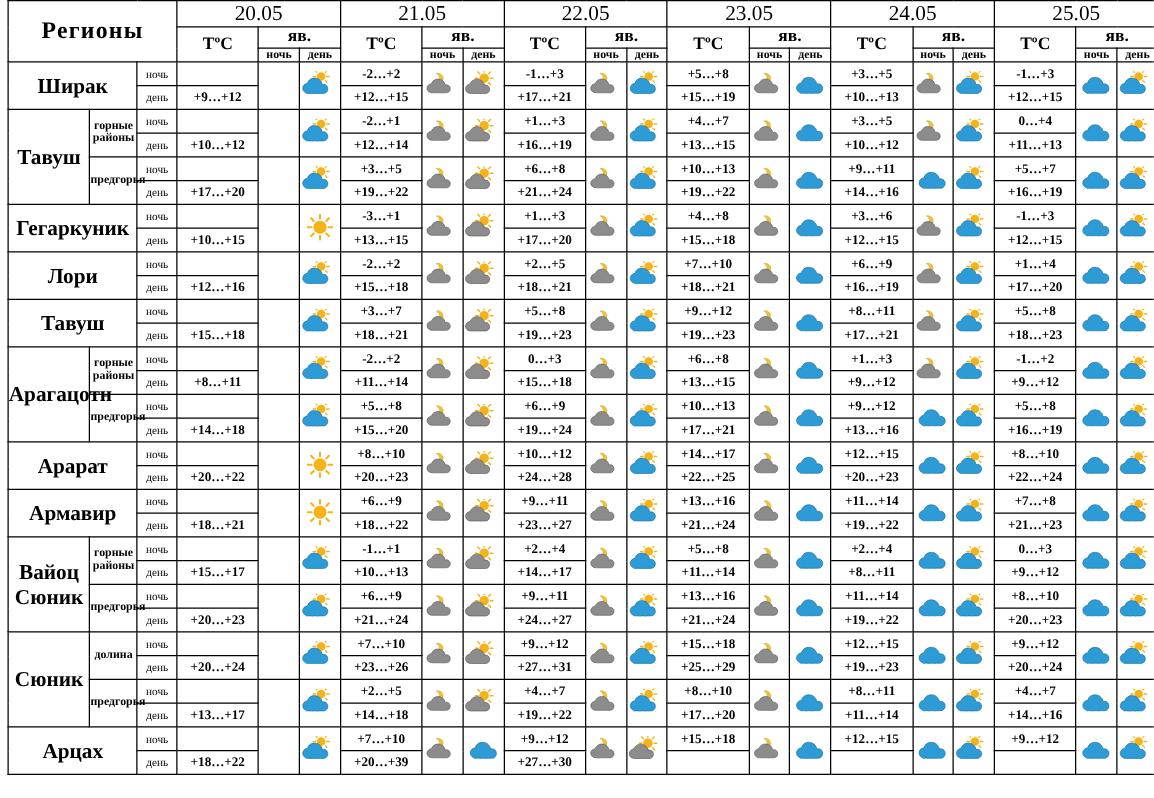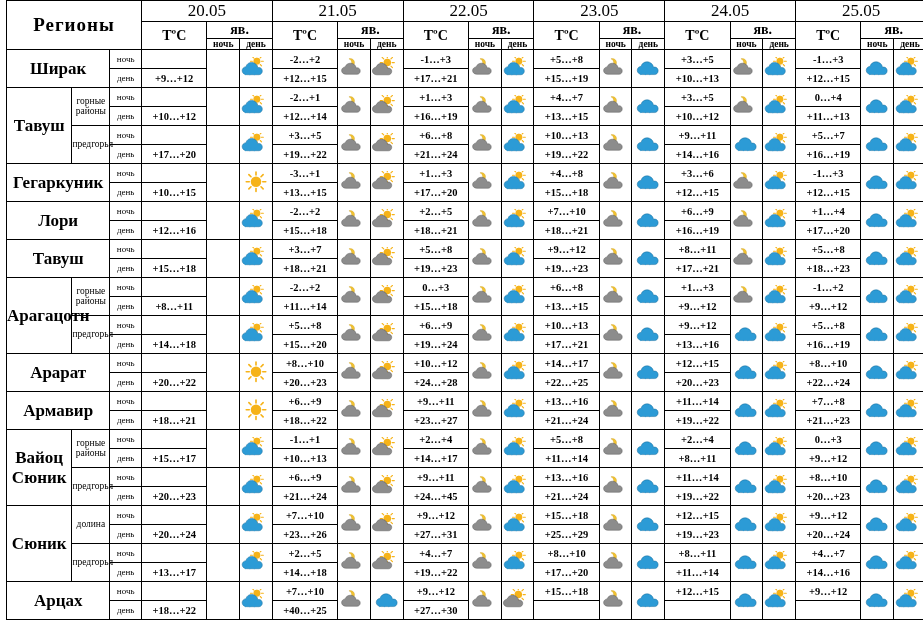--- a/index.html
+++ b/index.html
@@ -5,21 +5,21 @@
   html,body{margin:0;padding:0;background:#fff;}
   body{font-family:"Liberation Serif", serif;}
   #sheet{width:923px;height:638px;position:relative;overflow:hidden;padding-left:6px;}
   table.wx{border-collapse:collapse;width:921px;table-layout:fixed;}
   table.wx td, table.wx th{border:1px solid #000;padding:0;margin:0;text-align:center;vertical-align:middle;}
   .hdr-date{font-size:17px;font-weight:normal;font-family:"Liberation Serif",serif;}
   .hdr-regions{font-size:19px;font-weight:bold;letter-spacing:1px;}
   .hdr-sub{font-size:14px;}
   .hdr-sub2{font-size:9.5px;}
   .region{font-size:17px;font-weight:bold;}
-  .sub{font-size:9.5px;font-weight:normal;line-height:1.05;}
+  .sub{font-size:9.5px;font-weight:bold;line-height:1.05;}
   .nd{font-size:9px;}
   .temp{font-size:10.5px;font-weight:bold;white-space:nowrap;}
   .ico{line-height:0;}
   svg{display:block;margin:0 auto;}
   .rowh{height:19px;}
 </style>
 </head>
 <body>
 
 <div id="sheet">
@@ -2658,21 +2658,21 @@
                   <line x1="26" y1="25" x2="24" y2="29.5"></line>
                 </g>
               </g>
             </svg>
           </td>
         </tr>
         <tr class="rowh">
           <td class="nd">день</td>
           <td class="temp">+20…+23</td>
           <td class="temp">+21…+24</td>
-          <td class="temp">+24…+45</td>
+          <td class="temp">+24…+27</td>
           <td class="temp">+21…+24</td>
           <td class="temp">+19…+22</td>
           <td class="temp">+20…+23</td>
         </tr>
         <tr class="rowh">
           <td rowspan="4" class="region">Сюник</td>
           <td rowspan="2" class="sub">долина</td>
           <td class="nd">ночь</td>
           <td class="temp"></td>
           <td rowspan="2" class="ico"></td>
@@ -3305,21 +3305,21 @@
                   <line x1="19" y1="25" x2="17" y2="29.5"></line>
                   <line x1="26" y1="25" x2="24" y2="29.5"></line>
                 </g>
               </g>
             </svg>
           </td>
         </tr>
         <tr class="rowh">
           <td class="nd">день</td>
           <td class="temp">+18…+22</td>
-          <td class="temp">+40…+25</td>
+          <td class="temp">+20…+39</td>
           <td class="temp">+27…+30</td>
           <td class="temp"></td>
           <td class="temp"></td>
           <td class="temp"></td>
         </tr>
       </tbody>
 </table>
 </div>
 
 </body></html>

